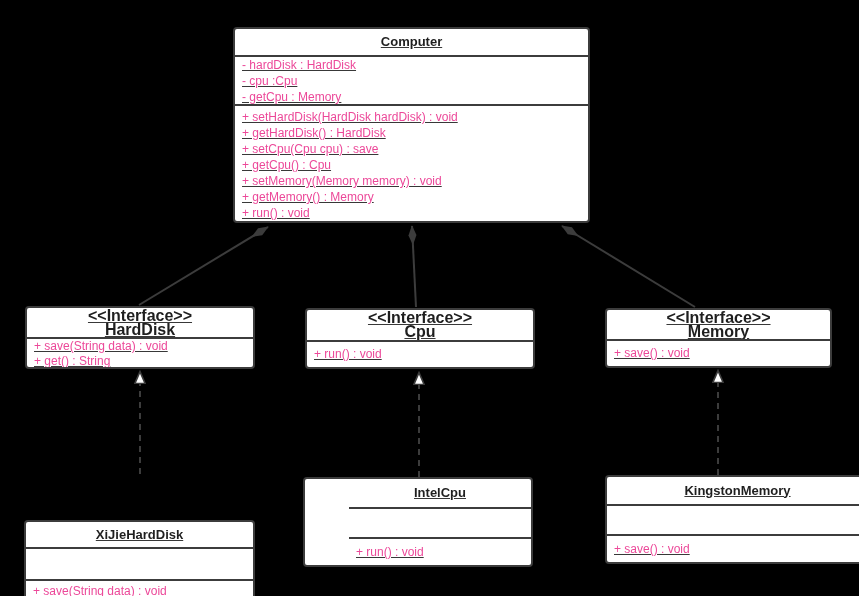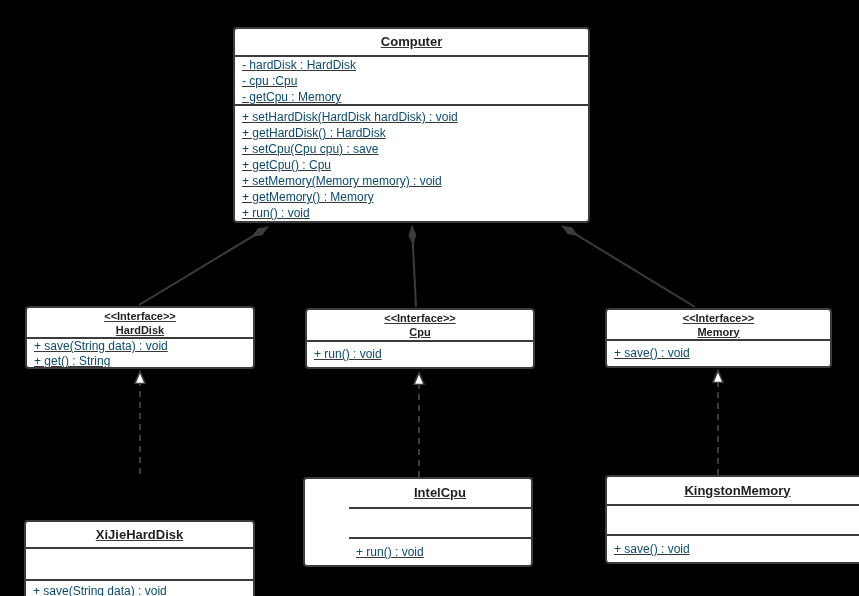--- a/index.html
+++ b/index.html
@@ -32,33 +32,33 @@
     font-size: 13px;
     color: #1f1f1f;
     display: flex;
     flex-direction: column;
     align-items: center;
     justify-content: center;
     flex: none;
     overflow: hidden;
   }
   .uml-title .line { line-height: 14px; white-space: nowrap; }
-  .iface .uml-title { font-size: 11px; }
+  .iface .uml-title { font-size: 16px; }
   .compartment {
     border-top: 2px solid #3c3c3c;
     box-sizing: border-box;
     flex: none;
     overflow: hidden;
   }
   .member {
     font-size: 12px;
     line-height: 16px;
     padding-left: 7px;
     white-space: nowrap;
-    color: #0c4a6e;
+    color: #ec4899;
   }
   .tight .member { line-height: 15px; }
 </style>
 </head>
 <body>
 
 <div id="canvas">
 
   <svg class="edges" width="859" height="596" viewBox="0 0 859 596">
     <defs>

